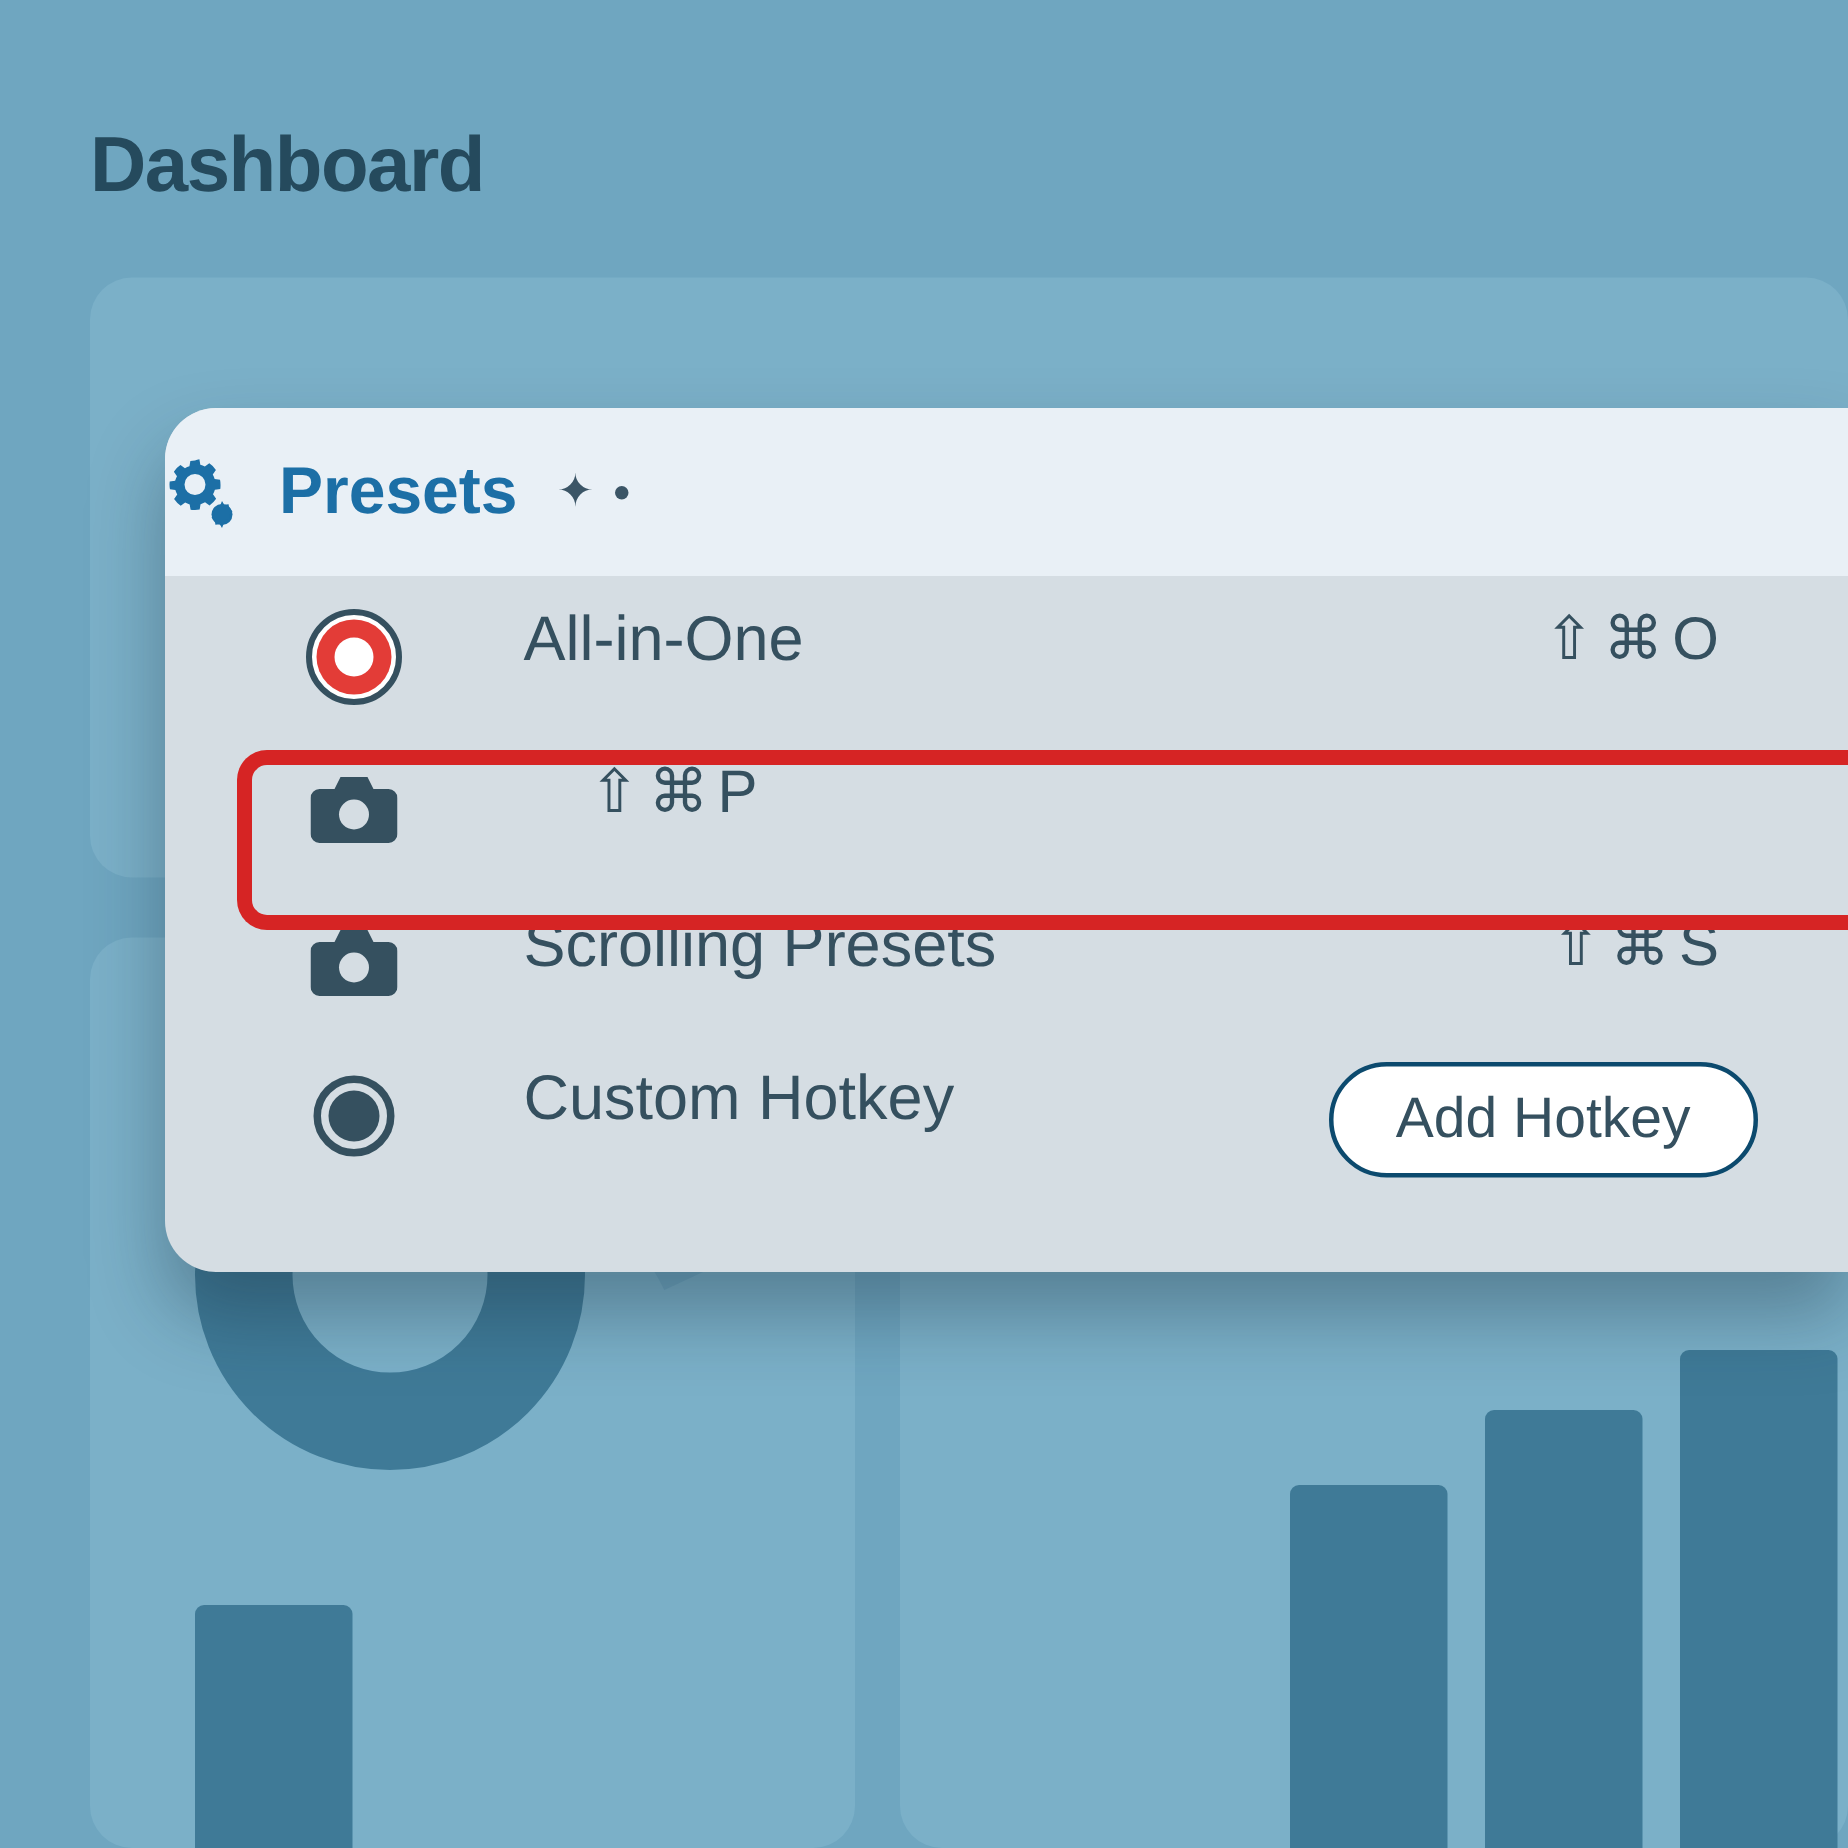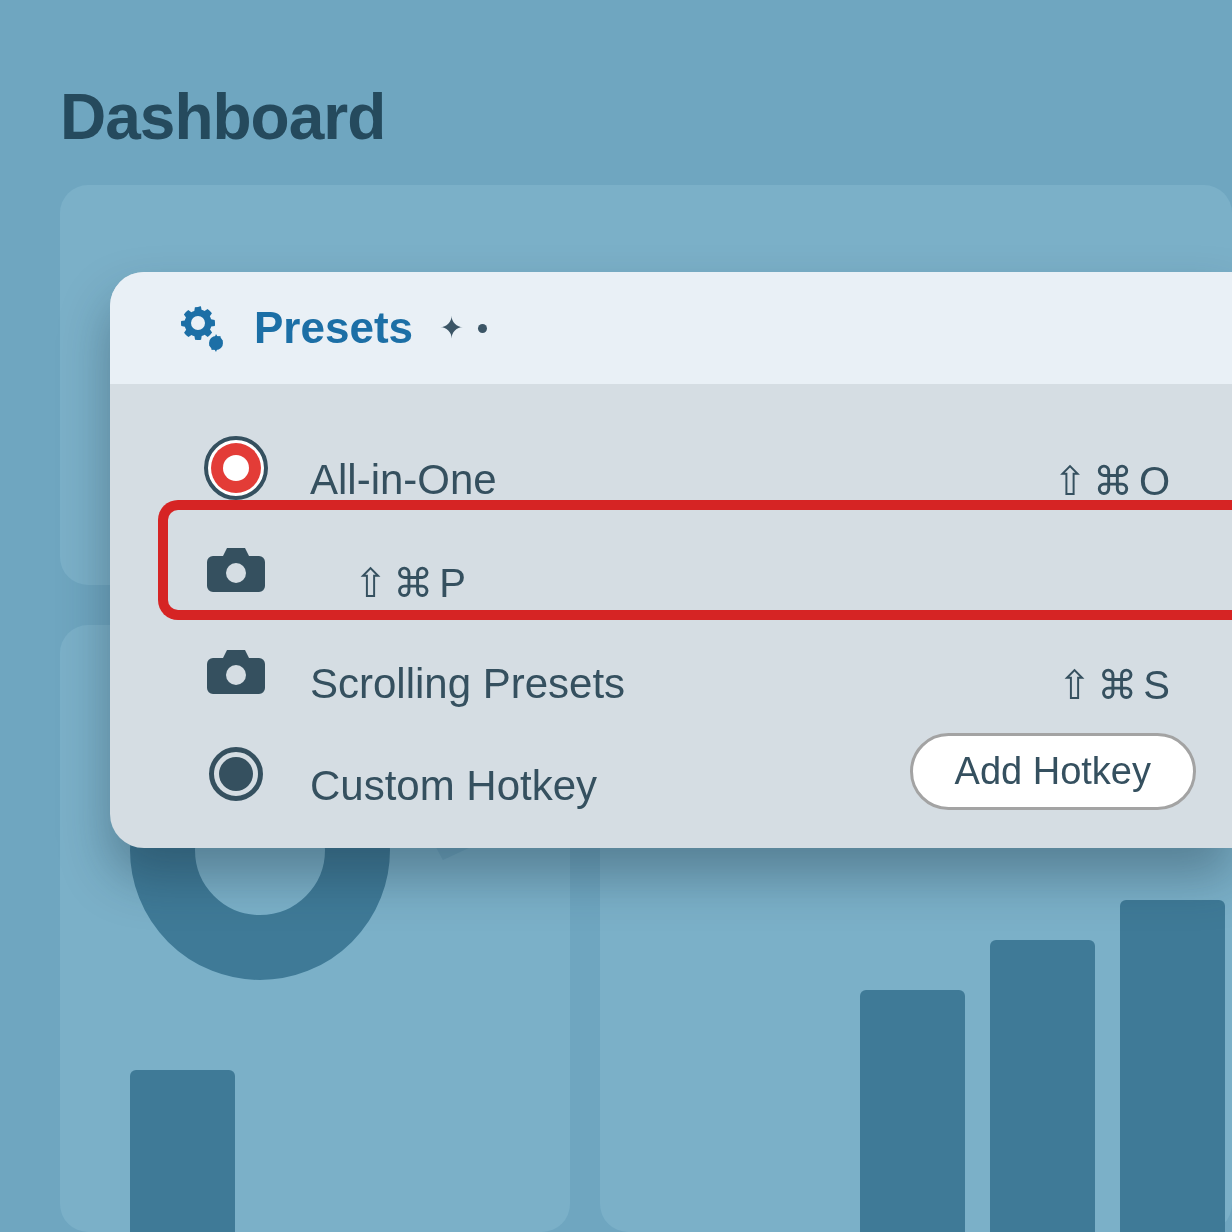--- a/index.html
+++ b/index.html
@@ -7,21 +7,21 @@
   body {
     background: #6fa6c0;
     font-family: -apple-system, BlinkMacSystemFont, "Segoe UI", "Helvetica Neue", Arial, sans-serif;
     position: relative;
   }
 
   .page-title {
     position: absolute;
     top: 80px;
     left: 60px;
-    font-size: 64px;
+    font-size: 52px;
     font-weight: 700;
     color: #254a5d;
     letter-spacing: -1px;
   }
 
   
   .bg-card {
     position: absolute;
     background: #7bb0c8;
     border-radius: 28px;
@@ -85,21 +85,20 @@
     background: #d5dde3;
     border-radius: 34px 0 0 34px;
     box-shadow: 0 28px 50px rgba(20,40,55,0.35);
     overflow: hidden;
   }
   .panel-header {
     background: #e9f0f6;
     height: 112px;
     display: flex;
     align-items: center;
-    padding-left: 68px;
     gap: 26px;
   }
   .gears {
     width: 50px;
     height: 50px;
     position: relative;
     color: #1c6fa6;
   }
   .gears svg { width: 50px; height: 50px; display:block; }
   .presets-label {
@@ -116,24 +115,25 @@
   .sparkle-main { font-size: 30px; line-height:1; }
   .sparkle-dot { width:9px;height:9px;border-radius:50%;background:#3b5566; }
 
   .panel-body {
     padding: 18px 0 38px 0;
   }
 
   .preset-row {
     height: 102px;
     display: flex;
-    align-items: flex-end;
+    align-items: flex-start;
     padding-left: 90px;
-    padding-right: 36px;
+    padding-right: 60px;
     position: relative;
+    gap: 39px;
   }
   .preset-icon-slot {
     width: 72px;
     height: 72px;
     display:flex;
     align-items:center;
     justify-content:center;
   }
   .preset-label {
     margin-left: 38px;
@@ -145,21 +145,21 @@
   .preset-hotkey {
     font-size: 40px;
     color: #35505f;
     letter-spacing: 6px;
     text-align: right;
     min-width: 220px;
     padding-right: 20px;
   }
   .add-hotkey-btn {
     background: #fff;
-    border: 3px solid #a3a3a3;
+    border: 3px solid #0c4a6e;
     border-radius: 48px;
     padding: 14px 42px;
     font-size: 38px;
     color: #35505f;
     font-weight: 500;
     cursor: pointer;
   }
 
   
   .record-icon {

